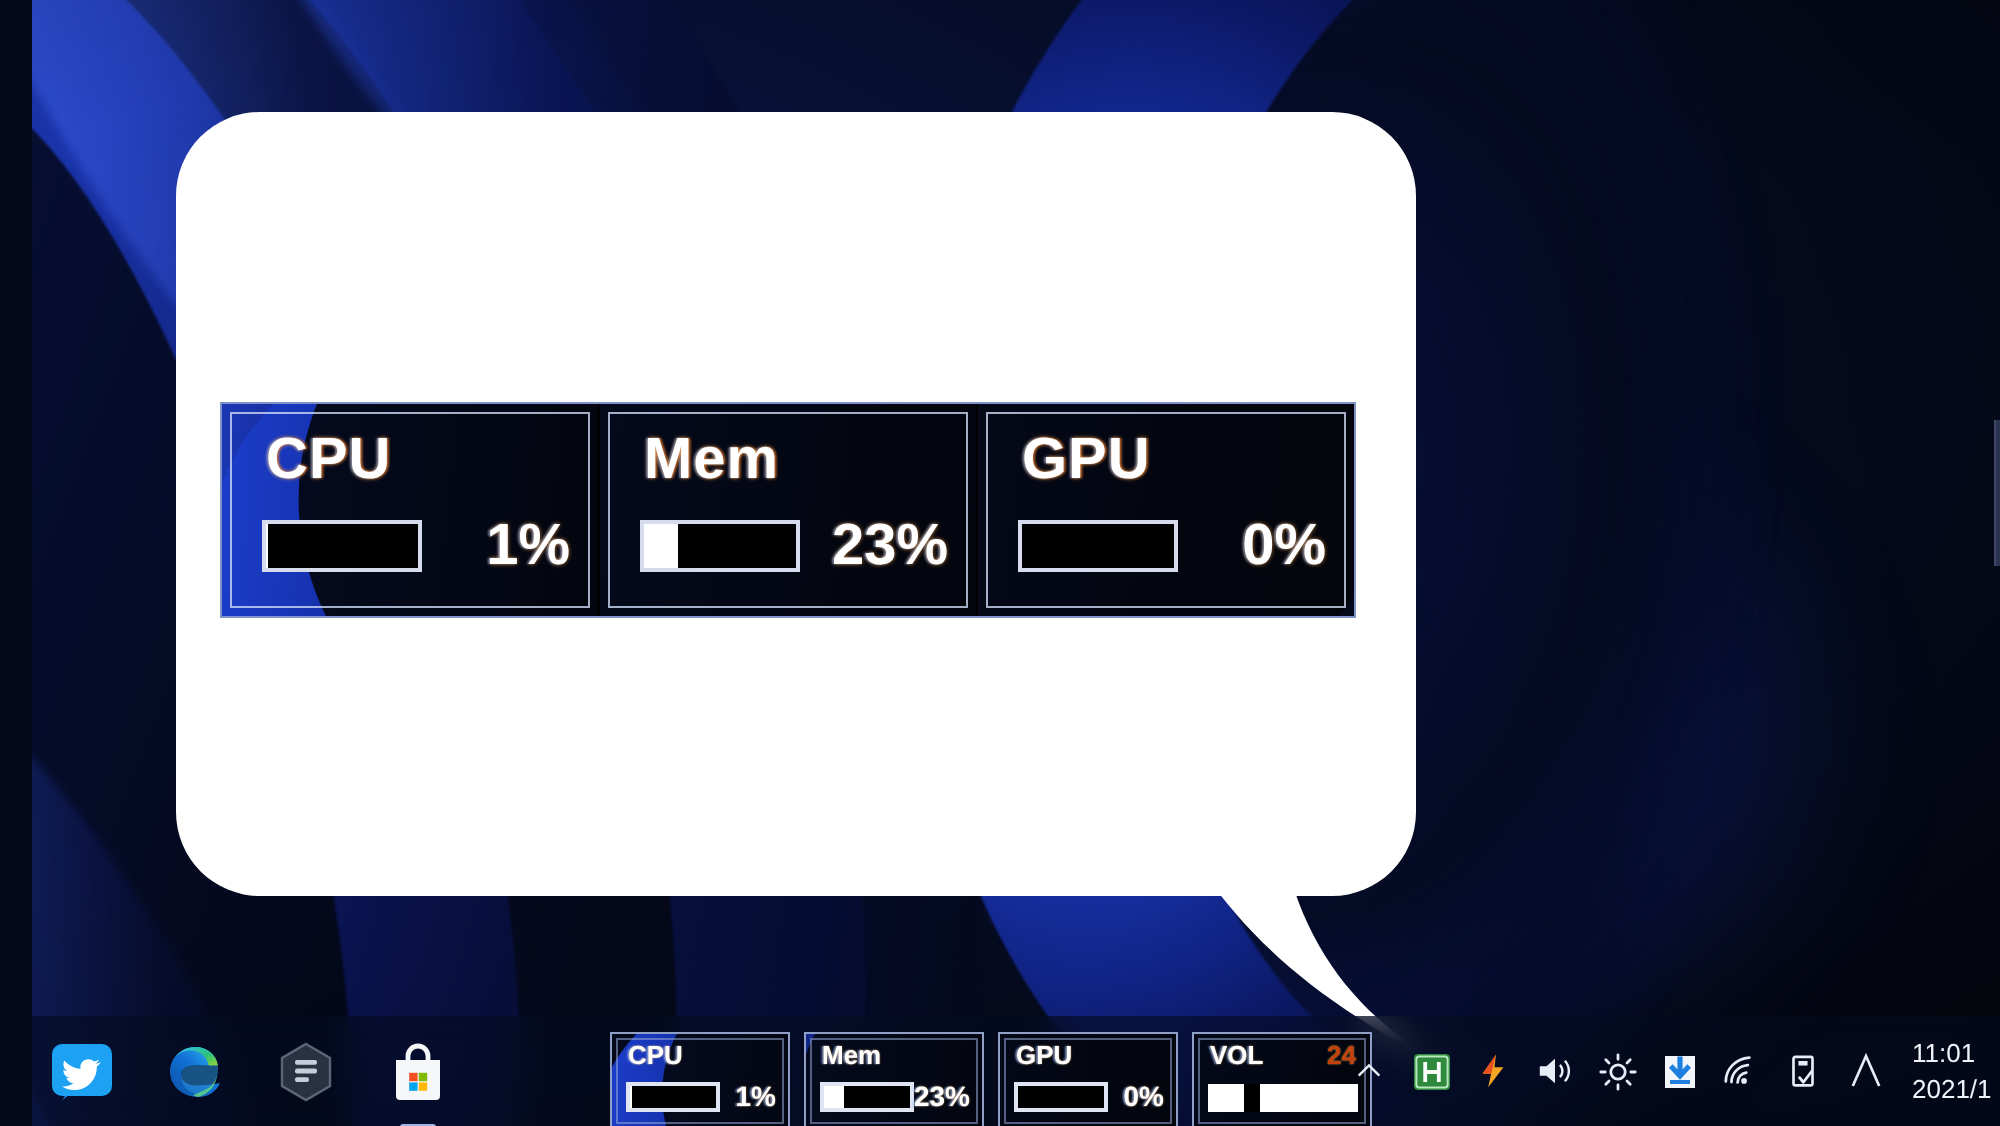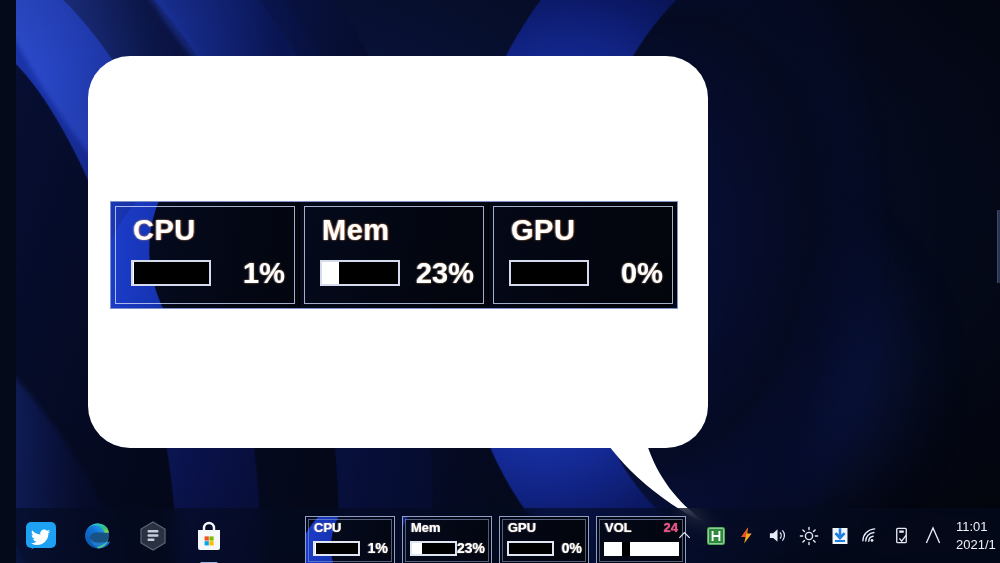--- a/index.html
+++ b/index.html
@@ -173,21 +173,21 @@
     border:1px solid rgba(168,186,228,.85);
     background:#04091c;
   }
   .tbm .in{position:absolute;left:2px;top:2px;right:2px;bottom:2px;border:1px solid rgba(150,170,215,.55);pointer-events:none;}
   .tbm-lbl{position:absolute;left:8px;top:3px;color:#fff;font-size:13px;font-weight:bold;
     text-shadow:0 0 1px rgba(255,170,70,.8),-1px 0 1px rgba(130,175,255,.7);}
   .tbm-bar{position:absolute;left:7px;top:24px;width:47px;height:15px;border:2px solid #dfe5f3;background:#000;box-sizing:border-box;}
   .tbm-bar .fill{height:100%;background:#fff;}
   .tbm-pct{position:absolute;right:6px;top:23px;color:#fff;font-size:14px;font-weight:bold;
     text-shadow:0 0 1px rgba(255,170,70,.8),-1px 0 1px rgba(130,175,255,.7);}
-  .tbm-vol-num{position:absolute;right:7px;top:3px;color:#ec4899;font-size:13px;font-weight:bold;
+  .tbm-vol-num{position:absolute;right:7px;top:3px;color:#c2410c;font-size:13px;font-weight:bold;
     text-shadow:0 0 1px rgba(255,190,90,.9);}
   .tbm-volbar{position:absolute;left:7px;top:25px;right:6px;height:14px;display:flex;}
   .tbm-volbar .seg-on{background:#fff;}
   .tbm-volbar .seg-gap{background:#000;}
   .tbm-volbar .seg-rest{background:#fff;}
 
   
   .tray{position:absolute;right:6px;bottom:0;height:55px;display:flex;align-items:center;gap:0;}
   .tray-item{width:31px;height:55px;display:flex;align-items:center;justify-content:center;color:#e7ecf7;}
   .clock{

